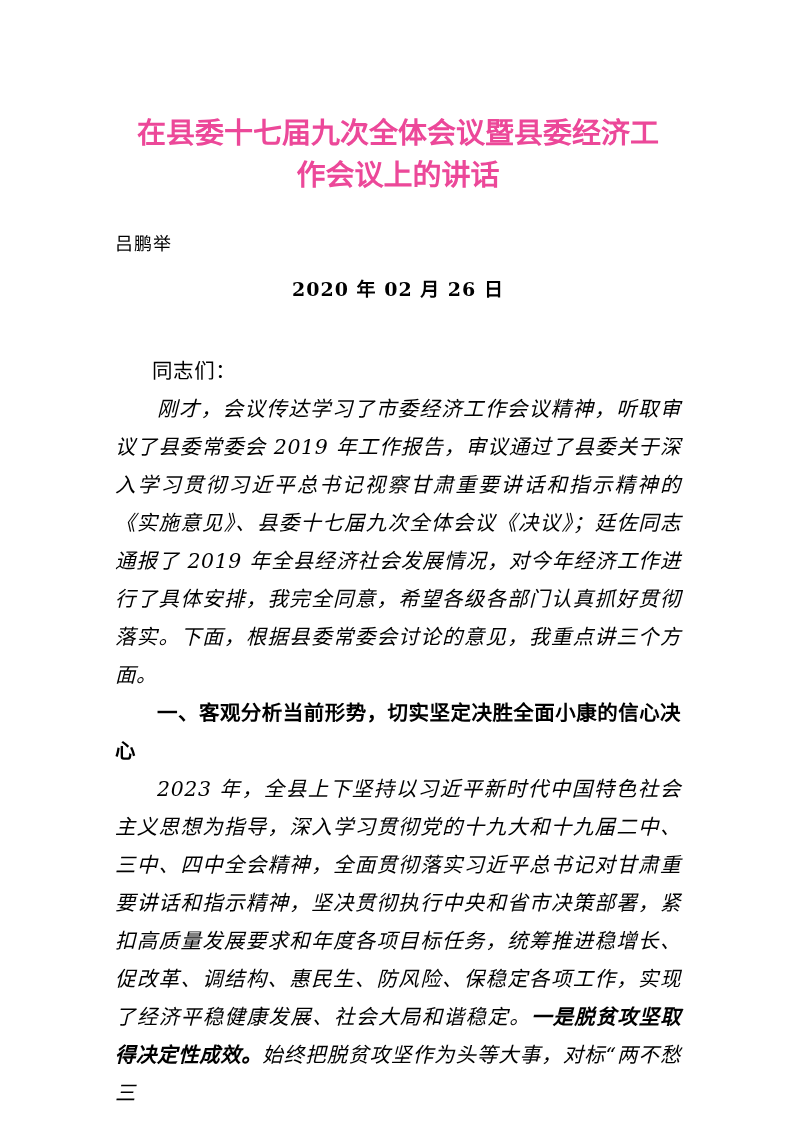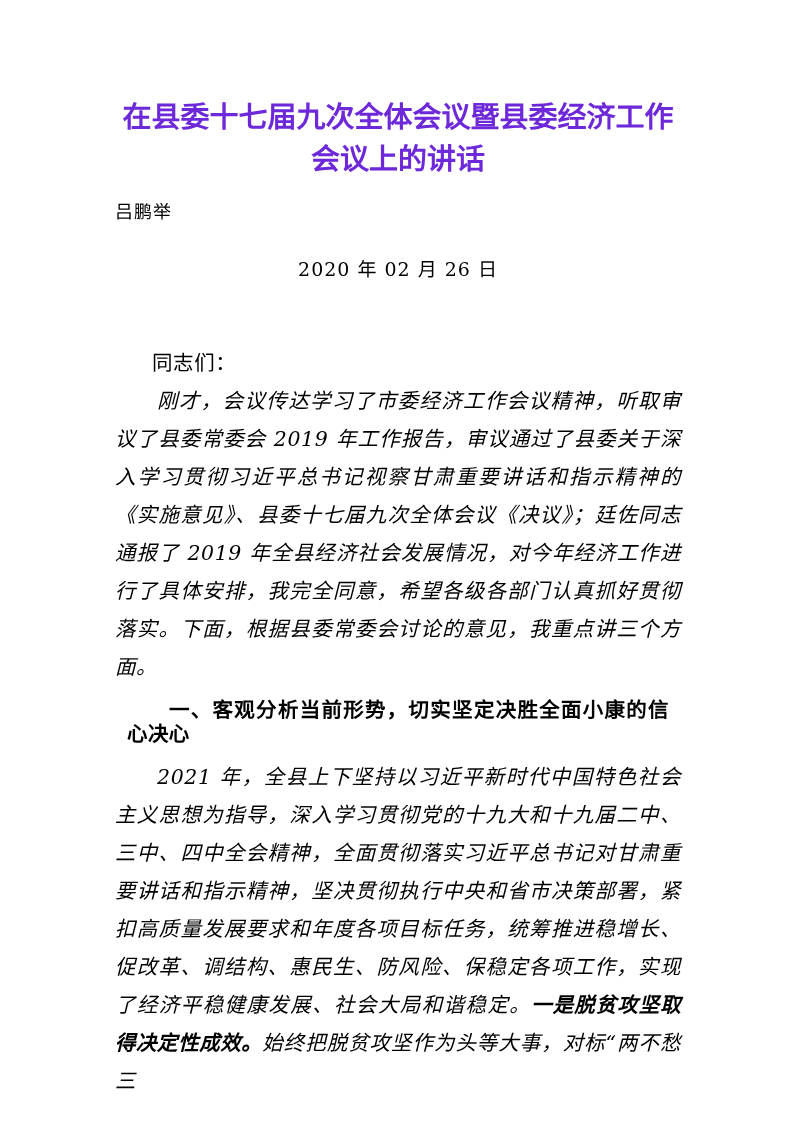--- a/index.html
+++ b/index.html
@@ -22,47 +22,48 @@
   
   .content {
     position: absolute;
     left: 115px;
     top: 0;
     width: 566px;
   }
 
   
   .doc-title {
-    margin: 0;
+    margin: 16px;
     padding-top: 96px;
     font-family: "DejaVu Sans", "Liberation Sans", sans-serif;
     font-weight: bold;
     font-size: 29px;
     line-height: 42px;
     text-align: center;
     letter-spacing: 0px;
-    color: #6d28d9;
+    color: #ec4899;
   }
 
   .doc-author {
     margin: 0;
     padding-top: 18px;
     font-size: 18px;
     line-height: 28px;
     text-align: left;
     letter-spacing: 1px;
   }
 
   .doc-date {
-    margin: 12px;
+    margin: 0;
     padding-top: 17px;
     font-size: 19px;
     line-height: 28px;
     text-align: center;
     letter-spacing: 1px;
+    font-weight: bold;
   }
 
   
   .body-block {
     padding-top: 49px;
   }
 
   p.para {
     margin: 0;
     font-size: 20.5px;
@@ -77,25 +78,25 @@
     text-indent: 0;
     margin-left: 37px;
   }
 
   p.indent {
     text-indent: 2.05em;
     font-style: italic;
   }
 
   h2.section-heading {
-    margin: 12px;
+    margin: 0;
     font-family: "DejaVu Sans", "Liberation Sans", sans-serif;
     font-weight: bold;
     font-size: 20.5px;
-    line-height: 24px;
+    line-height: 38px;
     text-align: justify;
     text-justify: inter-ideograph;
     text-indent: 2.05em;
     letter-spacing: 0.4px;
     word-break: break-all;
   }
 
   .bold-run {
     font-family: "DejaVu Sans", "Liberation Sans", sans-serif;
     font-weight: bold;
@@ -116,18 +117,18 @@
 
     <div class="body-block">
 
       <p class="para salutation">同志们：</p>
 
       <p class="para indent">刚才，会议传达学习了市委经济工作会议精神，听取审议了县委常委会 2019 年工作报告，审议通过了县委关于深入学习贯彻习近平总书记视察甘肃重要讲话和指示精神的《实施意见》、县委十七届九次全体会议《决议》；廷佐同志通报了 2019 年全县经济社会发展情况，对今年经济工作进行了具体安排，我完全同意，希望各级各部门认真抓好贯彻落实。下面，根据县委常委会讨论的意见，我重点讲三个方面。</p>
 
       <h2 class="section-heading">一、客观分析当前形势，切实坚定决胜全面小康的信心决心</h2>
 
       <p class="para indent">
-        <span>2021 年，全县上下坚持以习近平新时代中国特色社会主义思想为指导，深入学习贯彻党的十九大和十九届二中、三中、四中全会精神，全面贯彻落实习近平总书记对甘肃重要讲话和指示精神，坚决贯彻执行中央和省市决策部署，紧扣高质量发展要求和年度各项目标任务，统筹推进稳增长、促改革、调结构、惠民生、防风险、保稳定各项工作，实现了经济平稳健康发展、社会大局和谐稳定。</span><span class="bold-run">一是脱贫攻坚取得决定性成效。</span><span>始终把脱贫攻坚作为头等大事，对标“两不愁三</span>
+        <span>2023 年，全县上下坚持以习近平新时代中国特色社会主义思想为指导，深入学习贯彻党的十九大和十九届二中、三中、四中全会精神，全面贯彻落实习近平总书记对甘肃重要讲话和指示精神，坚决贯彻执行中央和省市决策部署，紧扣高质量发展要求和年度各项目标任务，统筹推进稳增长、促改革、调结构、惠民生、防风险、保稳定各项工作，实现了经济平稳健康发展、社会大局和谐稳定。</span><span class="bold-run">一是脱贫攻坚取得决定性成效。</span><span>始终把脱贫攻坚作为头等大事，对标“两不愁三</span>
       </p>
 
     </div>
   </div>
 </div>
 
 </body></html>

